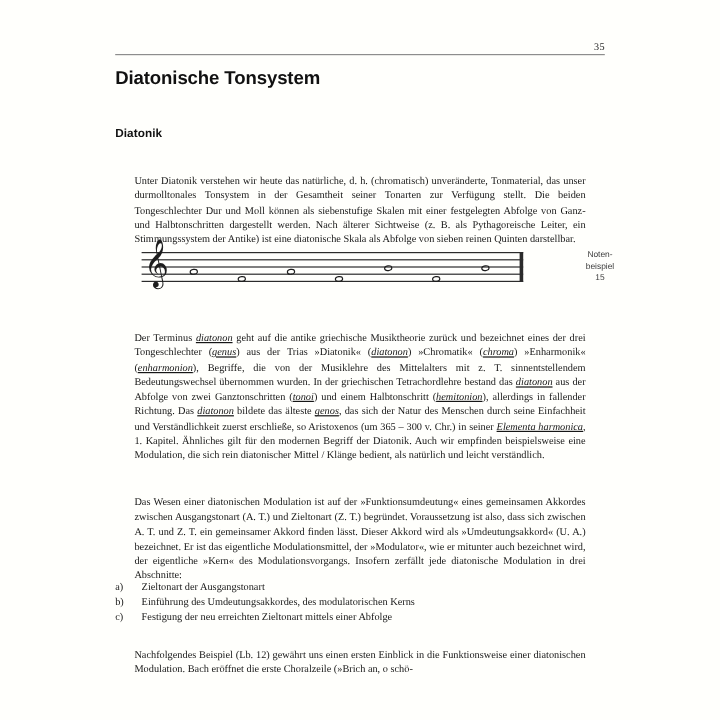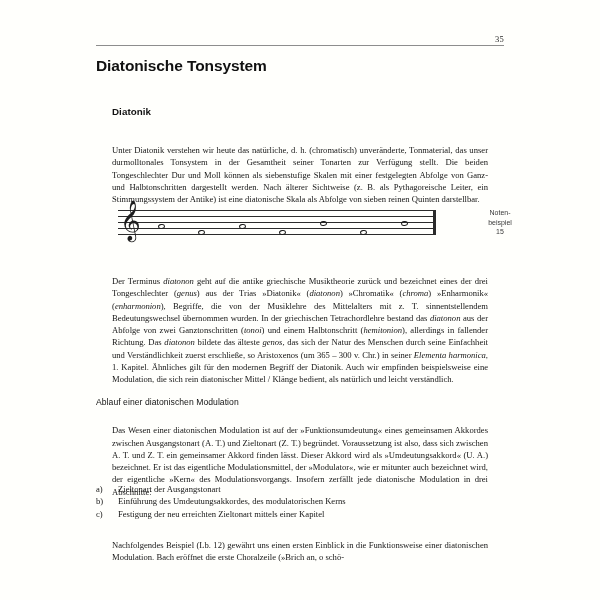--- a/index.html
+++ b/index.html
@@ -55,21 +55,21 @@
     left: 96px;
     top: 57px;
     font-family: "Liberation Sans", sans-serif;
     font-weight: bold;
     font-size: 15.5px;
     letter-spacing: -0.1px;
     color: #111;
   }
   .section-title {
     position: absolute;
-    left: 112px;
+    left: 96px;
     top: 106px;
     font-family: "Liberation Sans", sans-serif;
     font-weight: bold;
     font-size: 9.8px;
     letter-spacing: 0.05px;
     color: #111;
   }
   .subhead {
     font-family: "Liberation Sans", sans-serif;
     font-weight: normal;
@@ -88,21 +88,21 @@
     font-size: 8.6px;
     line-height: 12.3px;
     text-align: justify;
     color: #161616;
     hyphens: manual;
   }
   .col p {
     margin: 16px;
     text-align: justify;
   }
-  i, .it { font-style: italic; }
+  i, .it { font-style: italic; text-decoration: underline; }
 
   #block-begriff { top: 128px; }
   #block-terminus { top: 259px; }
   #block-ablauf  { top: 396px; }
   #block-nachfolgend { top: 523px; }
 
   
   .lettered {
     position: absolute;
     left: 96px;
@@ -238,36 +238,35 @@
     <div>Noten-</div>
     <div>beispiel</div>
     <div>15</div>
   </div>
 
   <div class="col" id="block-terminus">
     <p><span>Der Terminus </span><i>diatonon</i><span> geht auf die antike griechische Musiktheorie zurück und bezeichnet eines der drei Tongeschlechter (</span><i>genus</i><span>) aus der Trias »Diatonik« (</span><i>diatonon</i><span>) »Chromatik« (</span><i>chroma</i><span>) »Enharmonik« (</span><i>enharmonion</i><span>), Begriffe, die von der Musiklehre des Mittelalters mit z. T. sinnentstellendem Bedeutungswechsel übernommen wurden. In der griechischen Tetrachordlehre bestand das </span><i>diatonon</i><span> aus der Abfolge von zwei Ganztonschritten (</span><i>tonoi</i><span>) und einem Halbtonschritt (</span><i>hemitonion</i><span>), allerdings in fallender Richtung. Das </span><i>diatonon</i><span> bildete das älteste </span><i>genos</i><span>, das sich der Natur des Menschen durch seine Einfachheit und Verständlichkeit zuerst erschließe, so Aristoxenos (um 365 – 300 v. Chr.) in seiner </span><i>Elementa harmonica</i><span>, 1. Kapitel. Ähnliches gilt für den modernen Begriff der Diatonik. Auch wir empfinden beispielsweise eine Modulation, die sich rein diatonischer Mittel / Klänge bedient, als natürlich und leicht verständlich.</span></p>
   </div>
 
   <div class="col" id="block-ablauf">
-    <div class="subhead">Ablauf einer diatonischen Modulation</div>
     <p>Das Wesen einer diatonischen Modulation ist auf der »Funktionsumdeutung« eines gemeinsamen Akkordes zwischen Ausgangstonart (A. T.) und Zieltonart (Z. T.) begründet. Voraussetzung ist also, dass sich zwischen A. T. und Z. T. ein gemeinsamer Akkord finden lässt. Dieser Akkord wird als »Umdeutungsakkord« (U. A.) bezeichnet. Er ist das eigentliche Modulationsmittel, der »Modulator«, wie er mitunter auch bezeichnet wird, der eigentliche »Kern« des Modulationsvorgangs. Insofern zerfällt jede diatonische Modulation in drei Abschnitte:</p>
   </div>
 
   <div class="lettered">
     <div class="row">
       <span class="marker">a)</span>
       <span class="txt">Zieltonart der Ausgangstonart</span>
     </div>
     <div class="row">
       <span class="marker">b)</span>
       <span class="txt">Einführung des Umdeutungsakkordes, des modulatorischen Kerns</span>
     </div>
     <div class="row">
       <span class="marker">c)</span>
-      <span class="txt">Festigung der neu erreichten Zieltonart mittels einer Kapitel</span>
+      <span class="txt">Festigung der neu erreichten Zieltonart mittels einer Abfolge</span>
     </div>
   </div>
 
   <div class="col" id="block-nachfolgend">
     <p>Nachfolgendes Beispiel (Lb. 12) gewährt uns einen ersten Einblick in die Funktionsweise einer diatonischen Modulation. Bach eröffnet die erste Choralzeile (»Brich an, o schö-</p>
   </div>
 
 </div>
 
 </body></html>

